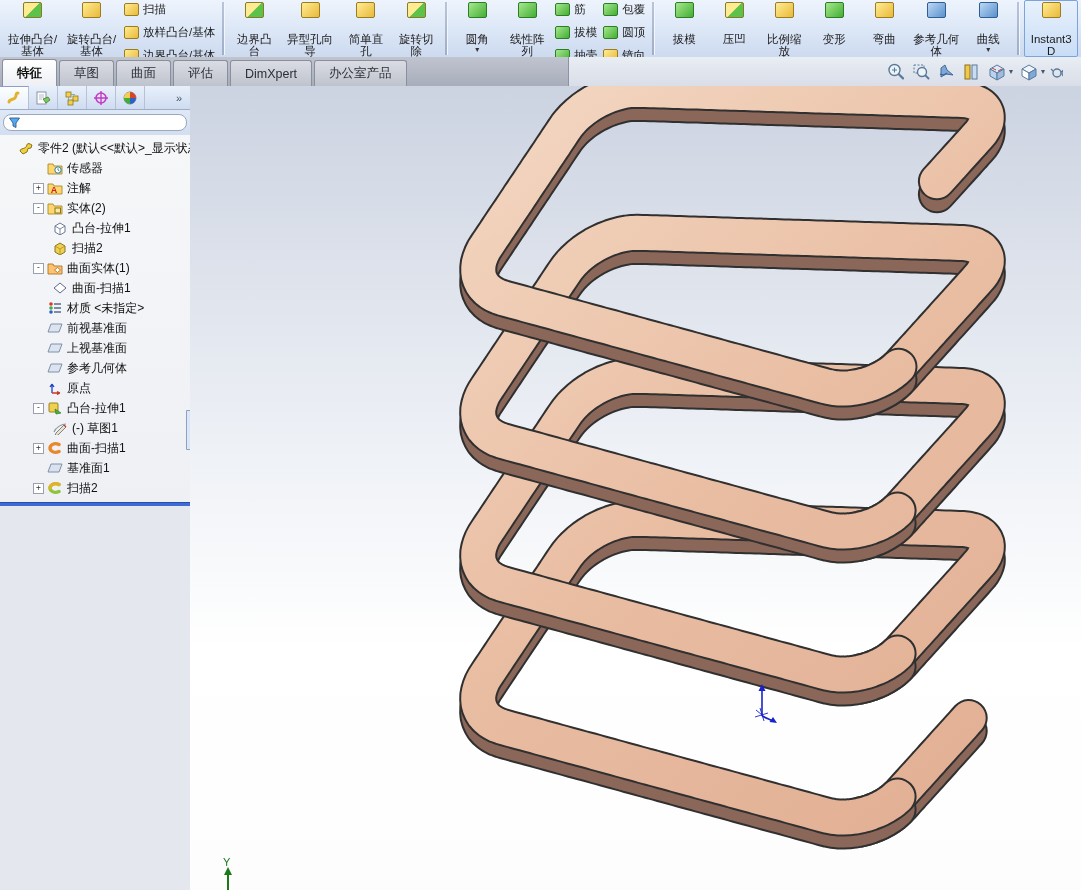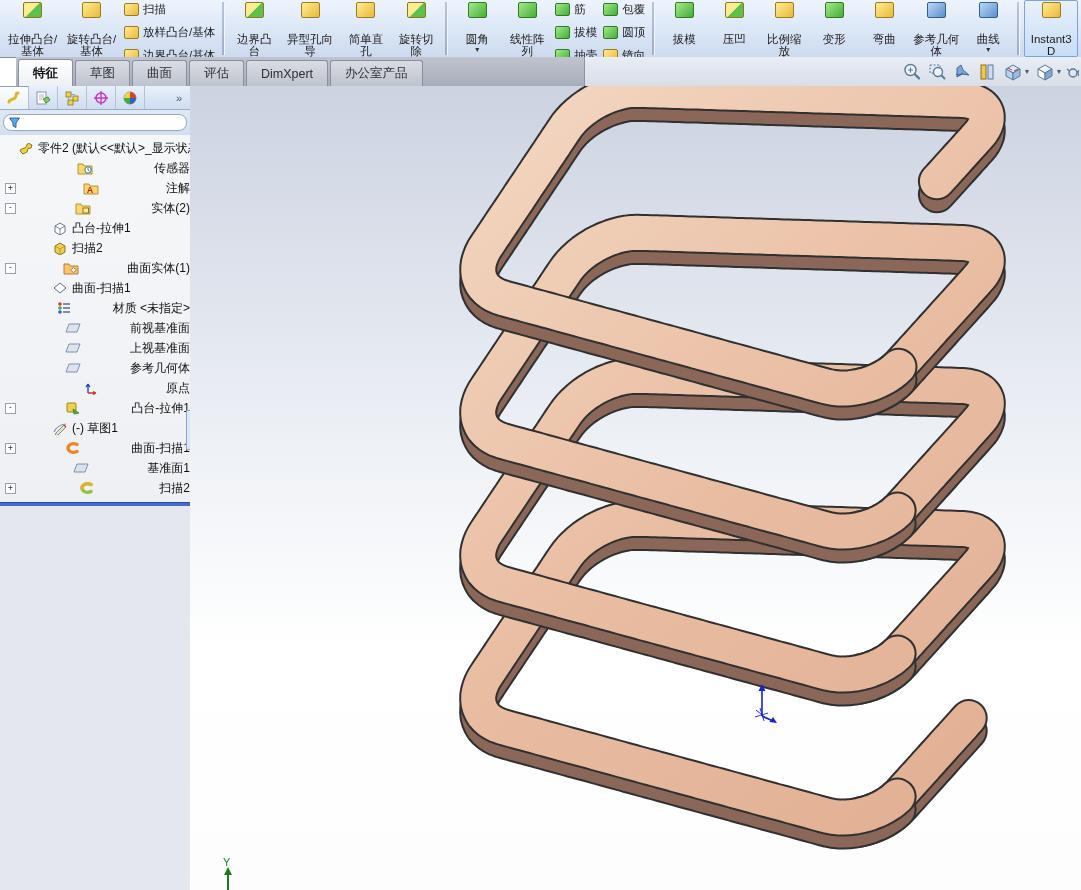--- a/index.html
+++ b/index.html
@@ -27,21 +27,21 @@
   .gb{background:linear-gradient(135deg,#bcd8f5,#5a90cc);border:1px solid #2f5e94;}
   .go{background:linear-gradient(135deg,#ffd9a0,#e8882a);border:1px solid #9a5d10;}
   .drop{font-size:8px;color:#333;line-height:1;margin-top:1px;}
   .stackcol{display:flex;flex-direction:column;justify-content:space-between;
     padding:2px 3px;gap:8px;}
   .stackitem{display:flex;align-items:center;height:17px;white-space:nowrap;}
   .stackitem .sicon{width:13px;height:11px;border-radius:2px;margin-right:4px;flex:0 0 auto;}
   .stackitem .slabel{font-size:11.5px;color:#1b1b1b;}
 
   
-  #tabstrip{position:absolute;left:16px;top:57px;width:1063px;height:29px;
+  #tabstrip{position:absolute;left:0;top:57px;width:1063px;height:29px;
     background:linear-gradient(#c3c8d3,#aeb3c0);}
   #tabstrip .darkzone{position:absolute;left:0;top:0;width:568px;height:29px;
     background:linear-gradient(#bfc4cf,#a8adbb);border-right:1px solid #8d93a3;}
   #tabstrip .lightzone{position:absolute;left:569px;top:0;width:512px;height:29px;
     background:linear-gradient(#e9edf4,#d9dee8);}
   .tabs{position:absolute;left:2px;top:3px;display:flex;height:26px;}
   .tab{display:flex;align-items:center;justify-content:center;padding:0 14px;
     margin-right:2px;font-size:12.5px;color:#2e2e34;
     background:linear-gradient(#d9dce3,#bfc3cd);
     border:1px solid #8a8f9d;border-bottom:none;border-radius:3px 3px 0 0;}
@@ -65,21 +65,21 @@
   .pmore{margin-left:auto;width:22px;display:flex;align-items:center;justify-content:center;
     color:#44506a;font-size:11px;}
   #pfilter{height:21px;padding:2px 3px;display:flex;align-items:center;
     background:linear-gradient(#dfe8f6,#d2dff0);}
   #pfilter .fbox{flex:1;height:15px;background:#fff;border:1px solid #9aa8c0;
     border-radius:8px;display:flex;align-items:center;padding:0 4px;}
   #pfilter input{border:none;outline:none;flex:1;font-size:11px;height:13px;
     font-family:inherit;background:transparent;}
   #tree{background:linear-gradient(#f6f7f9,#eef0f4);padding-top:3px;}
   .trow{display:flex;align-items:center;height:20px;white-space:nowrap;}
-  .lv0{padding-left:4px;} .lv1{padding-left:5px;justify-content:space-between;} .lv2{padding-left:38px;}
+  .lv0{padding-left:4px;} .lv1{padding-left:33px;} .lv2{padding-left:38px;}
   .twig{width:9px;height:9px;border:1px solid #9aa0ad;background:#fff;
     font:8px/7px "DejaVu Sans Mono",monospace;text-align:center;color:#333;
     margin-right:3px;flex:0 0 auto;}
   .twig:empty{visibility:hidden;}
   .ticon{width:16px;height:14px;margin-right:4px;flex:0 0 auto;position:relative;}
   .ticon svg{display:block;}
   .tlabel{font-size:12px;color:#111;}
   #rollback{height:3px;background:#3f6bd6;border-top:1px solid #2c4da6;margin-top:4px;}
   #panelrest{height:400px;background:#e4e7ee;}
   #splitter{position:absolute;left:186px;top:410px;width:13px;height:38px;

